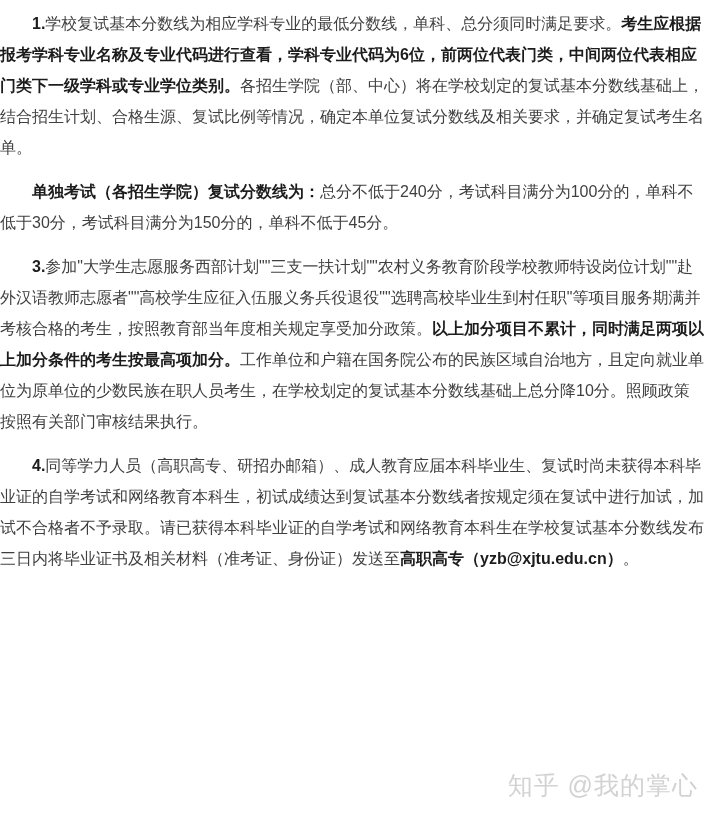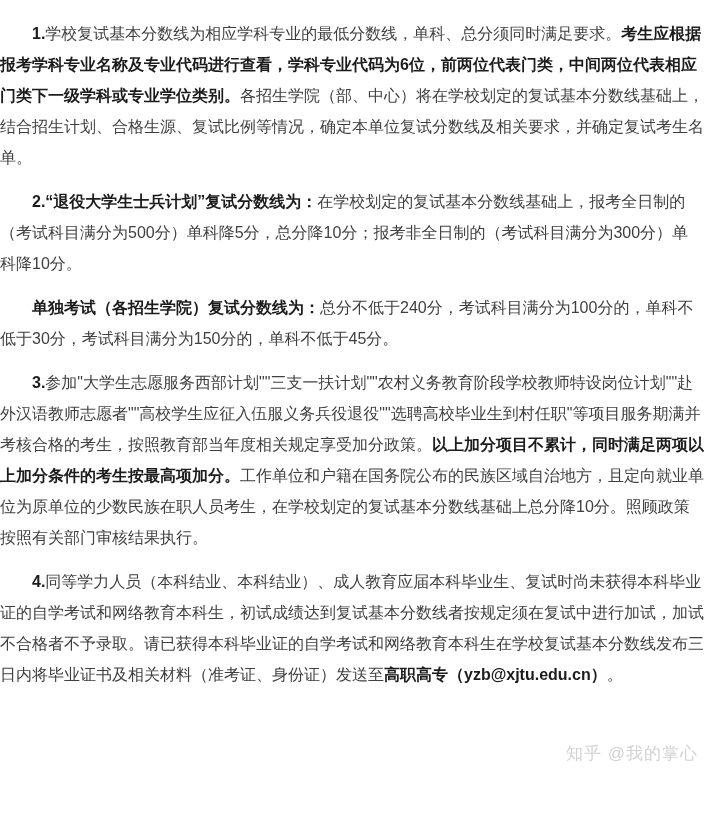--- a/index.html
+++ b/index.html
@@ -10,50 +10,49 @@
   }
   body {
     width: 704px;
     height: 819px;
     overflow: hidden;
     position: relative;
     font-family: "Liberation Sans", sans-serif;
   }
   .doc {
     width: 704px;
-    padding-top: 18px;
+    padding-top: 8px;
     font-size: 16px;
     line-height: 31px;
     color: var(--text-color, #3f3f3f);
     text-align: left;
     word-break: break-all;
   }
   .doc p {
     margin: 0 0 13px 0;
     text-indent: 2em;
   }
   .doc b {
     font-weight: 700;
     color: var(--bold-color, #1c1c1c);
   }
   .watermark {
     position: absolute;
     right: 6px;
-    top: 739px;
-    font-size: 17px;
+    top: 770px;
+    font-size: 25px;
     line-height: 30px;
     color: var(--watermark-color, #d2d2d2);
     letter-spacing: 1px;
     white-space: nowrap;
   }
 </style>
 </head>
 <body style="background: rgb(255, 255, 255);">
 
 <div class="doc">
     <p><b>1.</b><span>学校复试基本分数线为相应学科专业的最低分数线，单科、总分须同时满足要求。</span><b>考生应根据报考学科专业名称及专业代码进行查看，学科专业代码为6位，前两位代表门类，中间两位代表相应门类下一级学科或专业学位类别。</b><span>各招生学院（部、中心）将在学校划定的复试基本分数线基础上，结合招生计划、合格生源、复试比例等情况，确定本单位复试分数线及相关要求，并确定复试考生名单。</span></p>
-    <p><b>2.“退役大学生士兵计划”复试分数线为：</b><span>在学校划定的复试基本分数线基础上，报考全日制的（考试科目满分为500分）单科降5分，总分降10分；报考非全日制的（考试科目满分为300分）单科降10分。</span></p>
     <p><b>单独考试（各招生学院）复试分数线为：</b><span>总分不低于240分，考试科目满分为100分的，单科不低于30分，考试科目满分为150分的，单科不低于45分。</span></p>
     <p><b>3.</b><span>参加"大学生志愿服务西部计划""三支一扶计划""农村义务教育阶段学校教师特设岗位计划""赴外汉语教师志愿者""高校学生应征入伍服义务兵役退役""选聘高校毕业生到村任职"等项目服务期满并考核合格的考生，按照教育部当年度相关规定享受加分政策。</span><b>以上加分项目不累计，同时满足两项以上加分条件的考生按最高项加分。</b><span>工作单位和户籍在国务院公布的民族区域自治地方，且定向就业单位为原单位的少数民族在职人员考生，在学校划定的复试基本分数线基础上总分降10分。照顾政策按照有关部门审核结果执行。</span></p>
-    <p><b>4.</b><span>同等学力人员（本科结业、本科结业）、成人教育应届本科毕业生、复试时尚未获得本科毕业证的自学考试和网络教育本科生，初试成绩达到复试基本分数线者按规定须在复试中进行加试，加试不合格者不予录取。请已获得本科毕业证的自学考试和网络教育本科生在学校复试基本分数线发布三日内将毕业证书及相关材料（准考证、身份证）发送至</span><b>高职高专（yzb@xjtu.edu.cn）</b><span>。</span></p>
+    <p><b>4.</b><span>同等学力人员（高职高专、研招办邮箱）、成人教育应届本科毕业生、复试时尚未获得本科毕业证的自学考试和网络教育本科生，初试成绩达到复试基本分数线者按规定须在复试中进行加试，加试不合格者不予录取。请已获得本科毕业证的自学考试和网络教育本科生在学校复试基本分数线发布三日内将毕业证书及相关材料（准考证、身份证）发送至</span><b>高职高专（yzb@xjtu.edu.cn）</b><span>。</span></p>
   </div>
 
 <div class="watermark">知乎 @我的掌心</div>
 
 </body></html>

